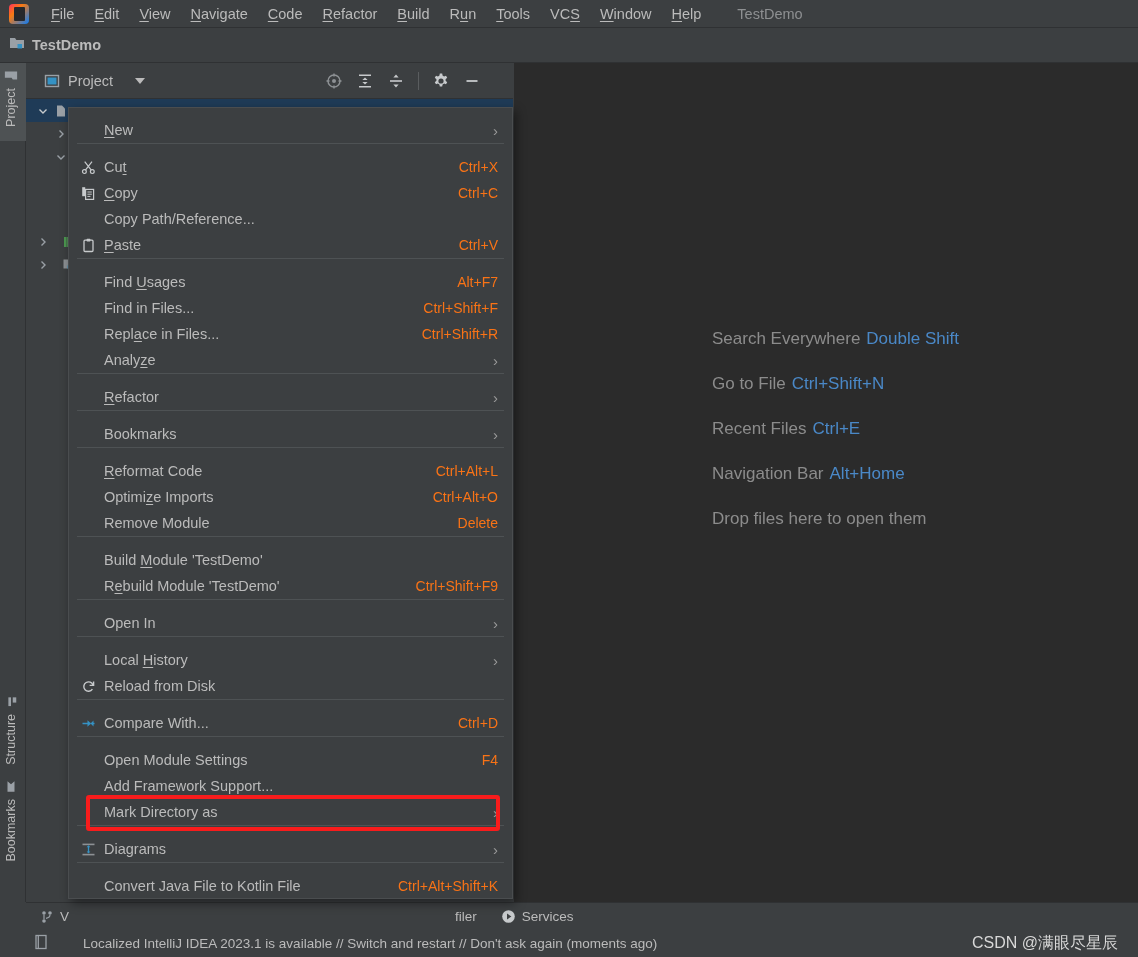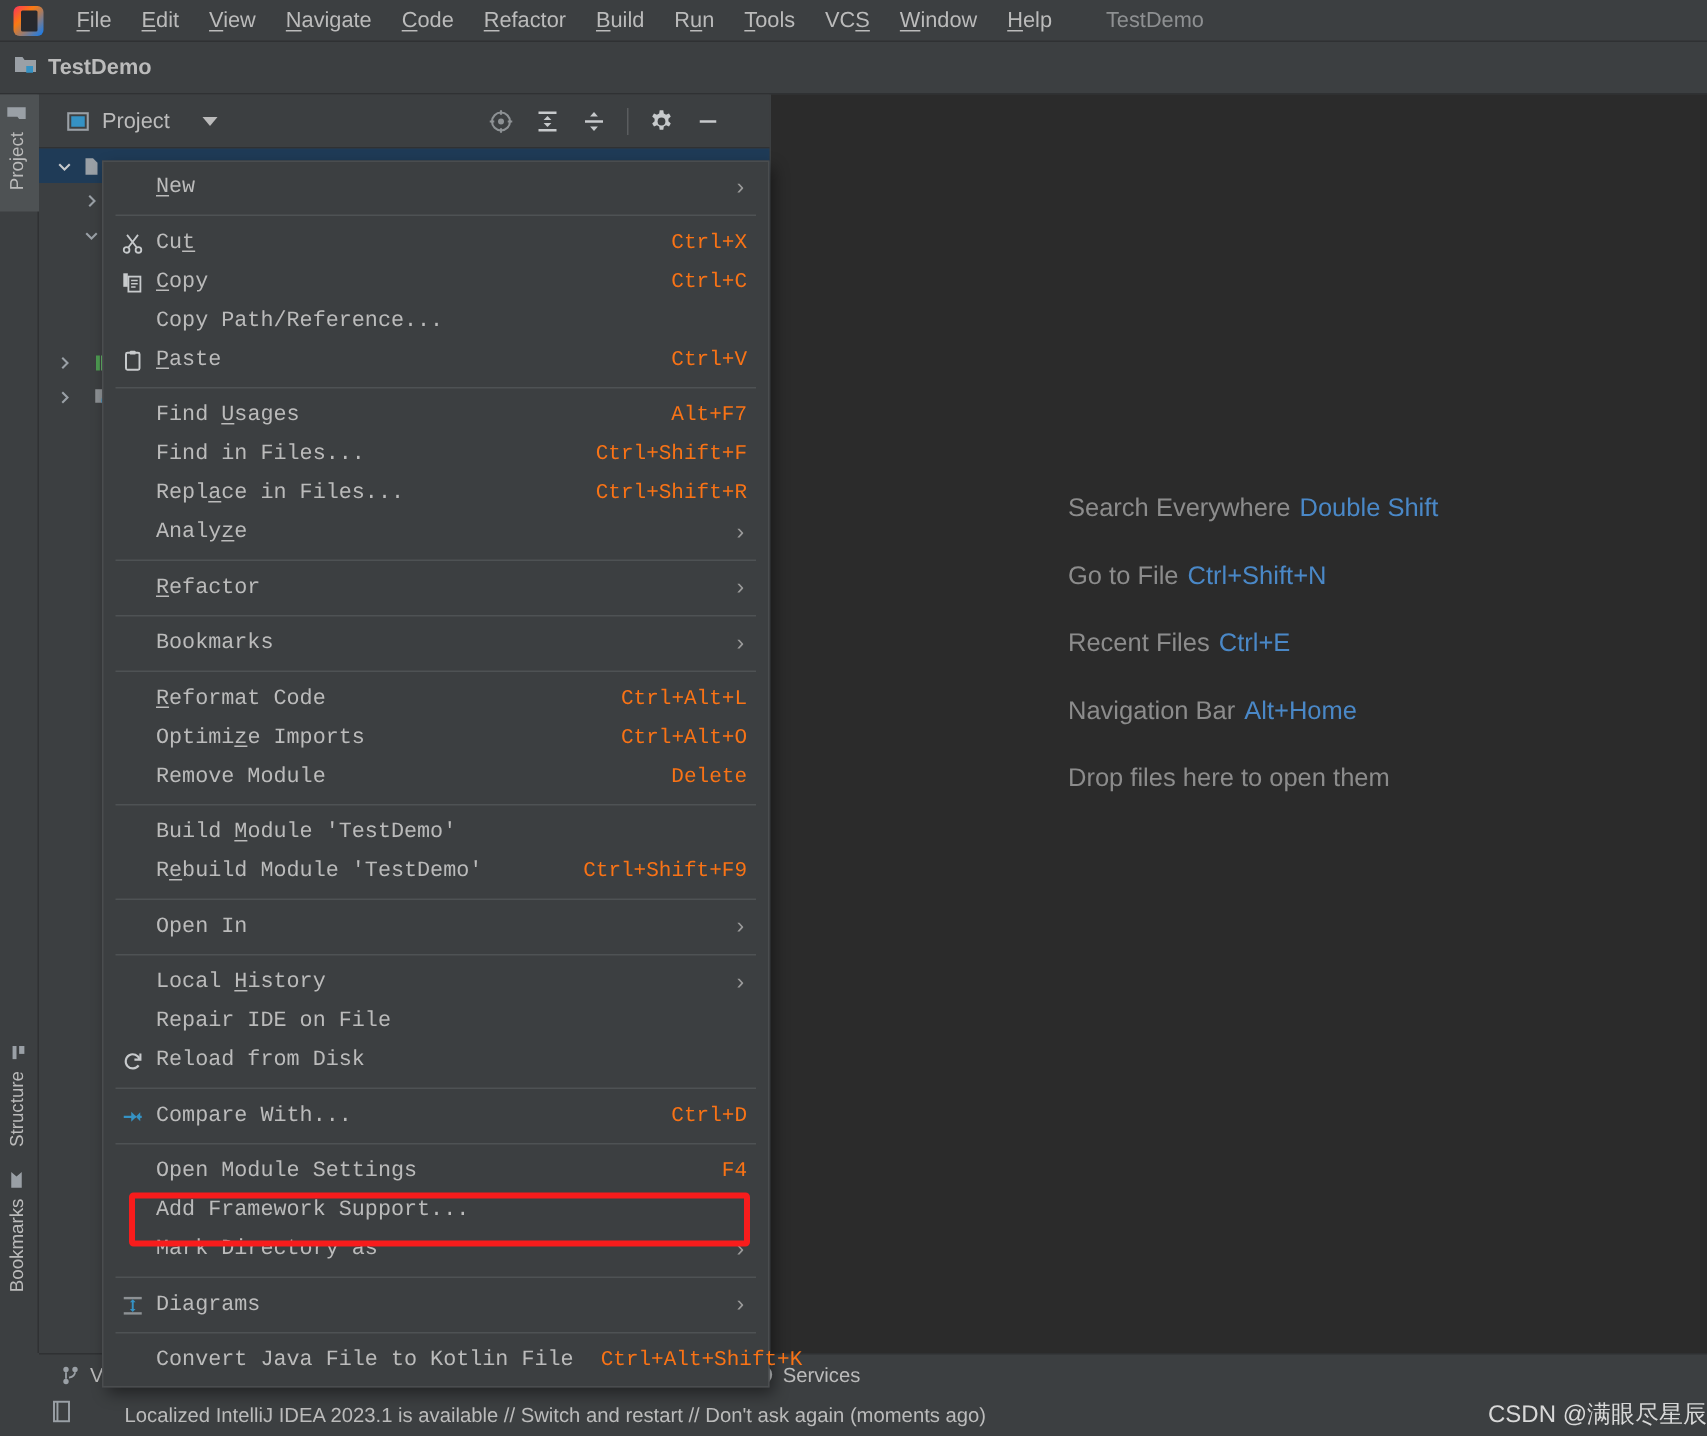--- a/index.html
+++ b/index.html
@@ -107,42 +107,42 @@
 
   
   #status-bar {
     position: absolute; left: 0; top: 930px; width: 1138px; height: 27px;
     background: #3c3f41;
     display: flex; align-items: center; gap: 24px;
   }
   #status-text { color:#bbbbbb; font-size:13.5px; margin-left: 10px; }
   #status-ico { margin-left: 34px; }
   #watermark {
-    position:absolute; right: 0; top: 0; height:27px;
+    position:absolute; right: 20px; top: 0; height:27px;
     display:flex; align-items:center;
     color:#d8d8d8; font-size:16px;
     font-family: "Liberation Sans", sans-serif;
     margin-left: 20px;
   }
 
   
   #ctx-menu {
     position: absolute; left: 68px; top: 107px; width: 445px;
     background: #3c3f41;
     border: 1px solid #4a4d4f;
     box-shadow: 3px 4px 10px rgba(0,0,0,.45);
     padding: 4px 0;
     z-index: 50;
   }
   .mi {
     position: relative; height: 26px;
-    display:flex; align-items:center;
+    display:flex; align-items:flex-end;
     color: #bbbbbb; font-size: 14.5px;
     padding: 0 14px 0 10px;
-    cursor: default; white-space: nowrap; font-family: Liberation Mono, monospace;
+    cursor: default; white-space: nowrap;
   }
   .mi .mi-icon { width: 18px; flex: 0 0 18px; display:flex; align-items:center; justify-content:center; margin-right: 7px; }
   .mi .mi-label { flex: 1 1 auto; }
   .mi .mi-accel { color: #f97316; font-size: 14px; margin-left: 18px; }
   .mi .mi-arrow {
     margin-left: 18px; color:#9a9a9a; font-size: 15px; line-height: 1;
   }
   .mi u { text-decoration: underline; text-underline-offset: 2px; }
   .msep { height:1px; background:#4e5254; margin: 5px 8px; }
 
@@ -423,24 +423,20 @@
       <span class="mi-label">Open In</span>
       <span class="mi-arrow">›</span>
     </div>
     <div class="msep"></div>
     <div class="mi">
       <span class="mi-icon"></span>
       <span class="mi-label">Local <u>H</u>istory</span>
       <span class="mi-arrow">›</span>
     </div>
     <div class="mi">
-      <span class="mi-icon"></span>
-      <span class="mi-label">Repair IDE on File</span>
-    </div>
-    <div class="mi">
       <span class="mi-icon">
         <svg width="15" height="15" viewBox="0 0 15 15">
           <path d="M12 6.2a4.7 4.7 0 1 0-.6 4" fill="none" stroke="#c7cacc" stroke-width="1.4"></path>
           <path d="M12.6 2.4v4h-4" fill="none" stroke="#c7cacc" stroke-width="1.4"></path>
         </svg>
       </span>
       <span class="mi-label">Reload from Disk</span>
     </div>
     <div class="msep"></div>
     <div class="mi">

